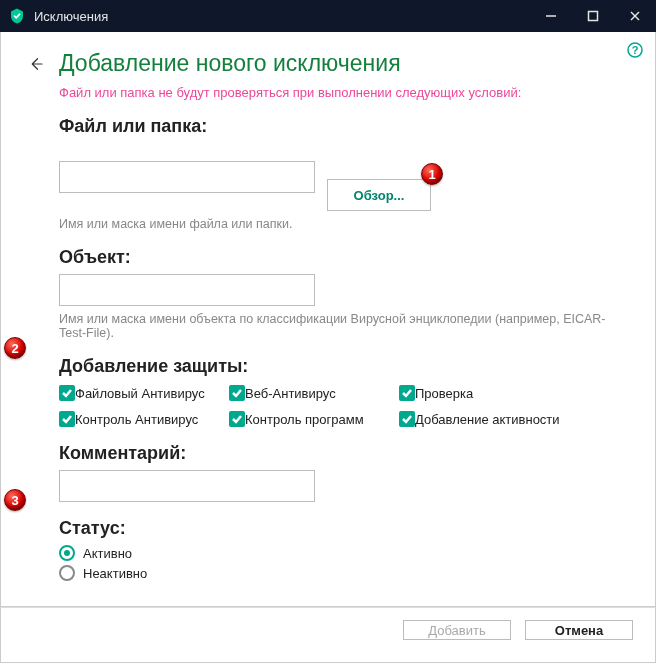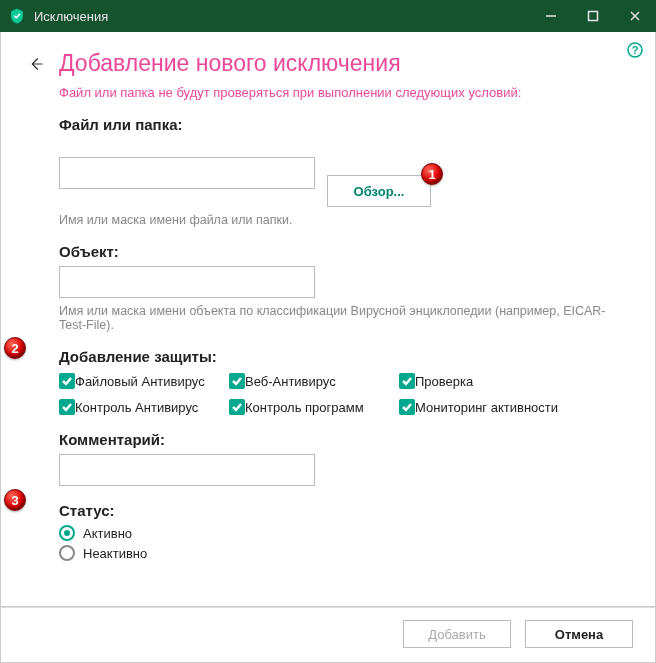--- a/index.html
+++ b/index.html
@@ -1,55 +1,55 @@
 <!DOCTYPE html>
 <html><head>
 <meta charset="utf-8">
 <style>
   * { box-sizing: border-box; margin: 0; padding: 0; }
   html, body { width: 656px; height: 663px; font-family: "Segoe UI", Tahoma, sans-serif; font-size: 13px; color: #333; background: #fff; overflow: hidden; }
-  .titlebar { height: 32px; background: #14532d; color: #e5e5e5; display: flex; align-items: center; padding: 0 0 0 8px; }
+  .titlebar { height: 32px; background: #0f172a; color: #e5e5e5; display: flex; align-items: center; padding: 0 0 0 8px; }
   .titlebar .app-icon { width: 18px; height: 18px; margin-right: 8px; }
   .titlebar .title-text { font-size: 13px; flex: 1; }
   .winbtns { display: flex; height: 100%; }
   .winbtn { width: 42px; display: flex; align-items: center; justify-content: center; color: #e5e5e5; cursor: pointer; }
   .winbtn svg { width: 12px; height: 12px; stroke: #e5e5e5; fill: none; stroke-width: 1.5; }
 
   .content { position: relative; height: 575px; padding: 18px 26px 12px 26px; border: 1px solid #ccc; border-top: none; overflow: hidden; }
   .headerrow { display: flex; align-items: center; margin-bottom: 8px; }
   .back-arrow { width: 18px; height: 18px; margin-right: 14px; cursor: pointer; }
-  .page-title { font-size: 23px; font-weight: 400; color: #ec4899; flex: 1; }
+  .page-title { font-size: 23px; font-weight: 400; color: #15803d; flex: 1; }
   .help-icon { width: 16px; height: 16px; position: absolute; top: 10px; right: 12px; cursor: pointer; }
   .help-icon circle.outer { fill:none; stroke:#00a88e; stroke-width:1.5; }
   .help-icon text { fill:#00a88e; font-size:11px; font-weight:600; }
 
   .form-area { padding-left: 32px; padding-right: 8px; }
   .intro { font-size: 13px; color: #ec4899; margin: 6px 0 16px 0; }
 
-  .field-label { font-size: 15px; color: #222; font-weight: 600; margin-bottom: 6px; margin-top: 16px; }
+  .field-label { font-size: 18px; color: #222; font-weight: 600; margin-bottom: 6px; margin-top: 16px; }
   .field-row { display: flex; gap: 12px; align-items: center; margin-bottom: 4px; }
   .text-input { height: 32px; width: 256px; border: 1px solid #bcbcbc; padding: 4px 6px; font-size: 13px; }
   .text-input.wide { width: 256px; }
   .browse-btn { height: 32px; width: 104px; border: 1px solid #bcbcbc; background: #fff; color: #00866f; font-size: 13px; cursor: pointer; font-weight:600;margin-top:36px; }
   .helper { font-size: 12.5px; color: #888; margin: 6px 0 14px 0; }
 
   .checks { display: grid; grid-template-columns: 170px 170px 200px; column-gap: 0; row-gap: 10px; margin: 8px 0 16px 0; }
   .checkbox { display: flex; align-items: center; gap: 0; cursor: pointer; }
   .cb-box { width: 16px; height: 16px; background: #00a88e; border-radius: 2px; display: flex; align-items: center; justify-content: center; flex-shrink:0; }
   .cb-box svg { width: 12px; height: 12px; stroke: #fff; stroke-width: 2.5; fill: none; }
   .cb-label { color: #222; font-size:13px; }
 
   .radio { display: flex; align-items: center; gap: 8px; cursor: pointer; margin: 4px 0; }
   .rb { width: 16px; height: 16px; border: 2px solid #888; border-radius: 50%; position: relative; flex-shrink:0; }
   .rb.sel { border-color: #00a88e; }
   .rb.sel::after { content:""; position:absolute; inset:3px; background:#00a88e; border-radius:50%; }
   .rb-label { color:#222; font-size:13px; }
 
   .footer { position: absolute; left:0; right:0; bottom:0; height: 56px; border-top: 1px solid #ddd; background:#fff; padding: 12px 22px; display:flex; justify-content:flex-end; gap:14px; border-left:1px solid #ccc; border-right:1px solid #ccc; border-bottom:1px solid #ccc; }
-  .fbtn { min-width: 108px; height: 28px; border: 1px solid #bcbcbc; background:#fff; font-size:13px; cursor:pointer; }
+  .fbtn { min-width: 108px; height: 20px; border: 1px solid #bcbcbc; background:#fff; font-size:13px; cursor:pointer; }
   .fbtn.primary { color:#aaa; cursor:default; }
   .fbtn.secondary { color:#222; font-weight:600; }
 
   .callout { position:absolute; width:22px; height:22px; border-radius:50%; background: radial-gradient(circle at 35% 30%, #ff6a5a 0%, #d90000 55%, #8e0000 100%); box-shadow: inset -1px -2px 3px rgba(0,0,0,.35), 0 1px 2px rgba(0,0,0,.3); color:#fff; font-weight:700; font-size:13px; display:flex; align-items:center; justify-content:center; border:1px solid #700; }
 </style>
 </head>
 <body>
 
 <div class="titlebar">
   <svg class="app-icon" viewBox="0 0 24 24">
@@ -148,21 +148,21 @@
             </svg>
           </span>
         <span class="cb-label">Контроль программ</span>
       </div>
       <div class="checkbox">
         <span class="cb-box">
             <svg viewBox="0 0 12 12">
               <path d="M2 6 L5 9 L10 3"></path>
             </svg>
           </span>
-        <span class="cb-label">Мониторинг активности</span>
+        <span class="cb-label">Добавление активности</span>
       </div>
     </div>
 
     <div class="field-label">Комментарий:</div>
     <div class="field-row" style="margin-bottom:16px;">
       <input class="text-input" value="" style="">
     </div>
 
     <div class="field-label">Статус:</div>
     <div class="radio">

